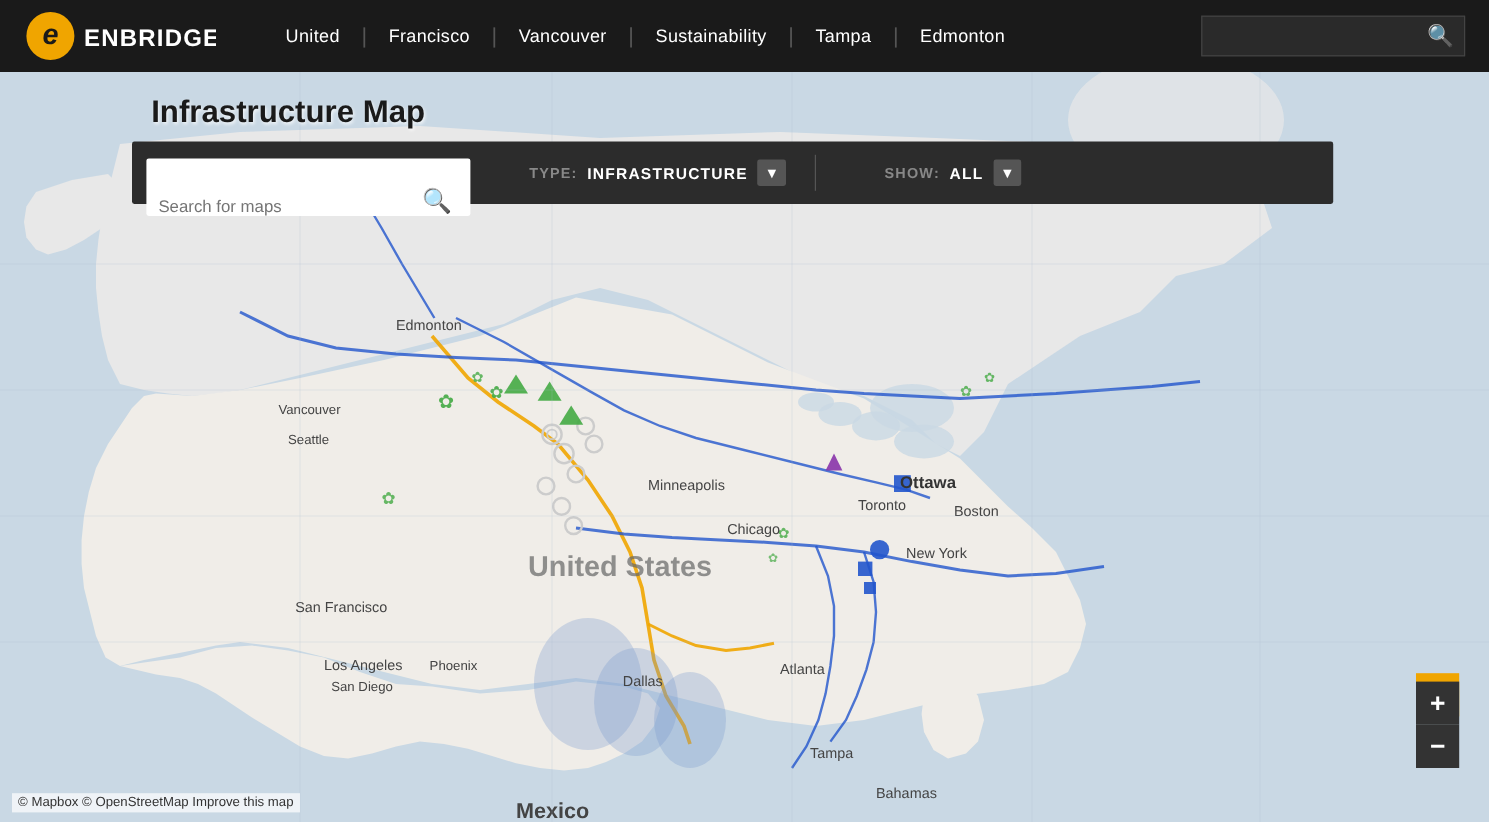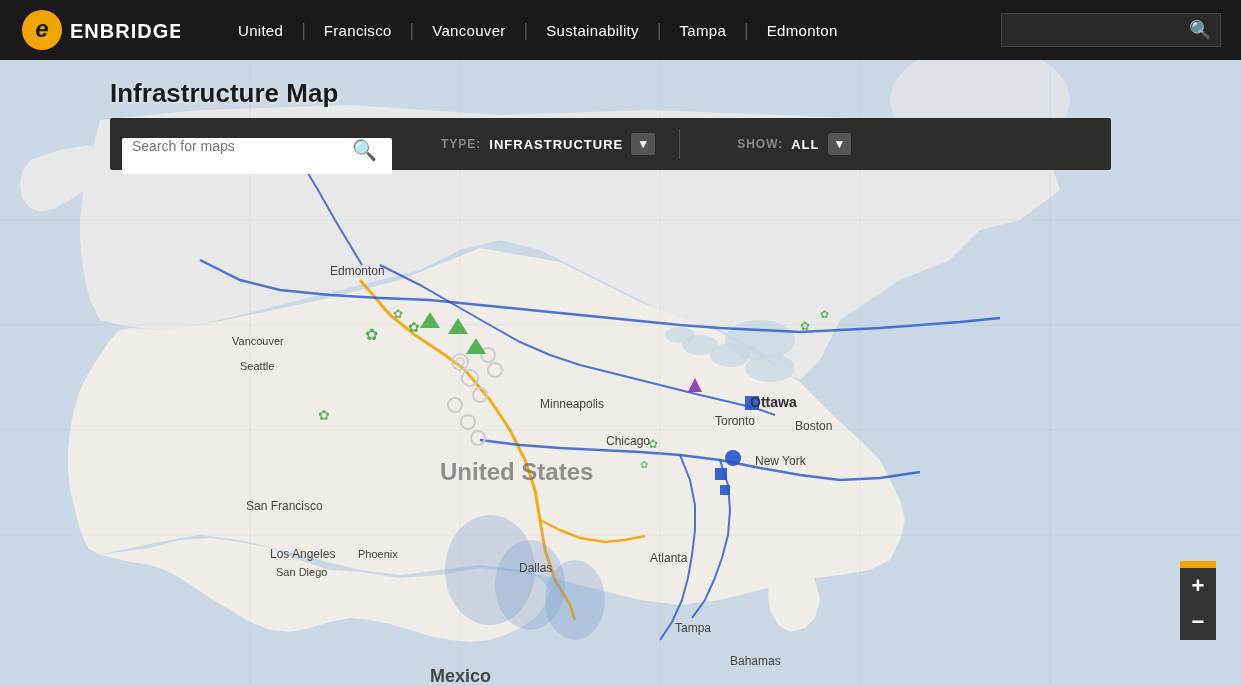--- a/index.html
+++ b/index.html
@@ -80,21 +80,21 @@
     #map-bg {
       position: absolute;
       top: 0; left: 0;
       width: 100%; height: 100%;
     }
 
     
     #page-title {
       position: absolute;
       top: 18px;
-      left: 110px;
+      left: 126px;
       font-size: 26px;
       font-weight: bold;
       color: #1a1a1a;
       z-index: 10;
       text-shadow: 1px 1px 3px rgba(255,255,255,0.8);
     }
 
     
     #filter-bar {
       position: absolute;
@@ -105,24 +105,24 @@
       height: 52px;
       display: flex;
       align-items: center;
       padding: 0 12px;
       gap: 16px;
       z-index: 10;
       border-radius: 2px;
     }
     #map-search-wrapper {
       display: flex;
-      align-items: flex-start;
+      align-items: flex-end;
       background: #fff;
       flex: 0 0 270px;
-      height: 36px;
+      height: 48px;
       padding: 0 10px;
       border-radius: 2px;
       margin-top: 24px;
     }
     #map-search-input {
       border: none;
       outline: none;
       font-size: 14px;
       color: #555;
       width: 220px;
@@ -395,14 +395,15 @@
 
   <button id="location-btn">
     <span>●</span>
   </button>
 
   <div id="zoom-controls">
     <button class="zoom-btn">+</button>
     <button class="zoom-btn">−</button>
   </div>
 
+  <div id="map-attribution">© Mapbox © OpenStreetMap Improve this map</div>
 
 </div>
 
 </body></html>

